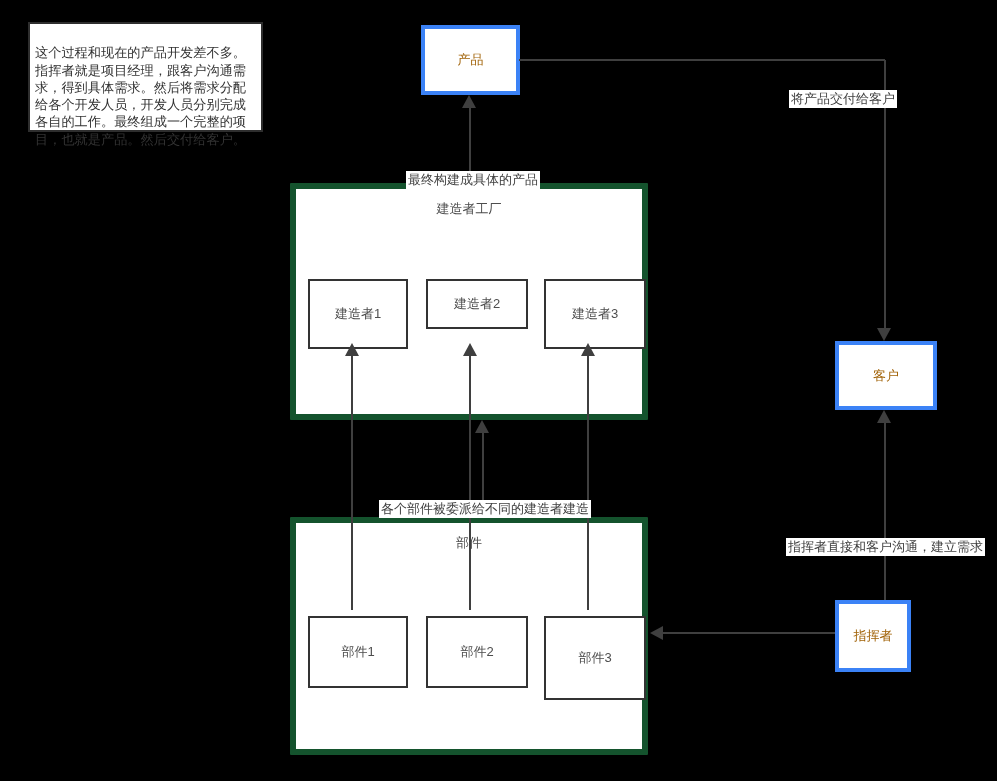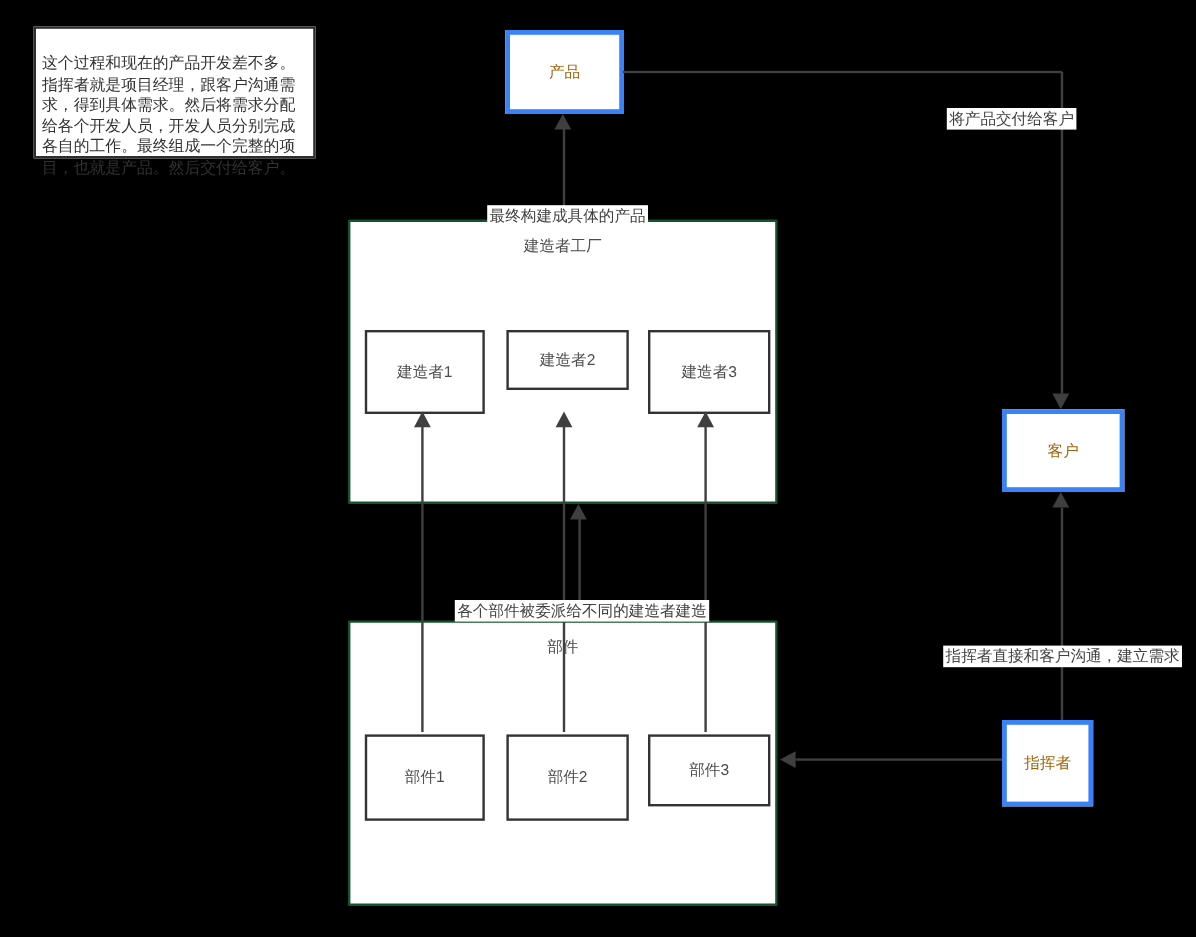--- a/index.html
+++ b/index.html
@@ -15,21 +15,21 @@
     white-space:pre-line;letter-spacing:0px;
   }
   
   .node{
     position:absolute;background:#ffffff;border:4px solid #3b82f6;box-sizing:border-box;
     display:flex;align-items:center;justify-content:center;
     color:#a16207;font-size:13px;
   }
   
   .container-box{
-    position:absolute;background:#ffffff;border:2px solid #14532d;box-sizing:border-box;
+    position:absolute;background:#ffffff;border:6px solid #14532d;box-sizing:border-box;
     border-radius:1px;
   }
   .container-title{
     position:absolute;top:11px;left:0;width:100%;text-align:center;
     color:#4d4d4d;font-size:13px;
   }
   .inner-node{
     position:absolute;background:#ffffff;border:2px solid #333333;box-sizing:border-box;
     display:flex;align-items:center;justify-content:center;color:#4d4d4d;font-size:13px;
   }
@@ -88,21 +88,21 @@
   </div>
 
   <div class="container-box" style="left:290px;top:517px;width:358px;height:238px;">
     <div class="container-title">部件</div>
     <div class="inner-node" style="left:12px;top:93px;width:100px;height:72px;">
       <span>部件1</span>
     </div>
     <div class="inner-node" style="left:130px;top:93px;width:102px;height:72px;text-align:center;">
       <span>部件2</span>
     </div>
-    <div class="inner-node" style="left:248px;top:93px;width:102px;height:60px;">
+    <div class="inner-node" style="left:248px;top:93px;width:102px;height:84px;">
       <span>部件3</span>
     </div>
   </div>
 
   <div class="hline" style="left:519px;top:59px;width:366px;"></div>
   <div class="vline" style="left:884px;top:60px;height:268px;"></div>
   <div class="arr arr-down" style="left:877px;top:328px;"></div>
 
   <div class="vline" style="left:884px;top:423px;height:177px;"></div>
   <div class="arr arr-up" style="left:877px;top:410px;"></div>

